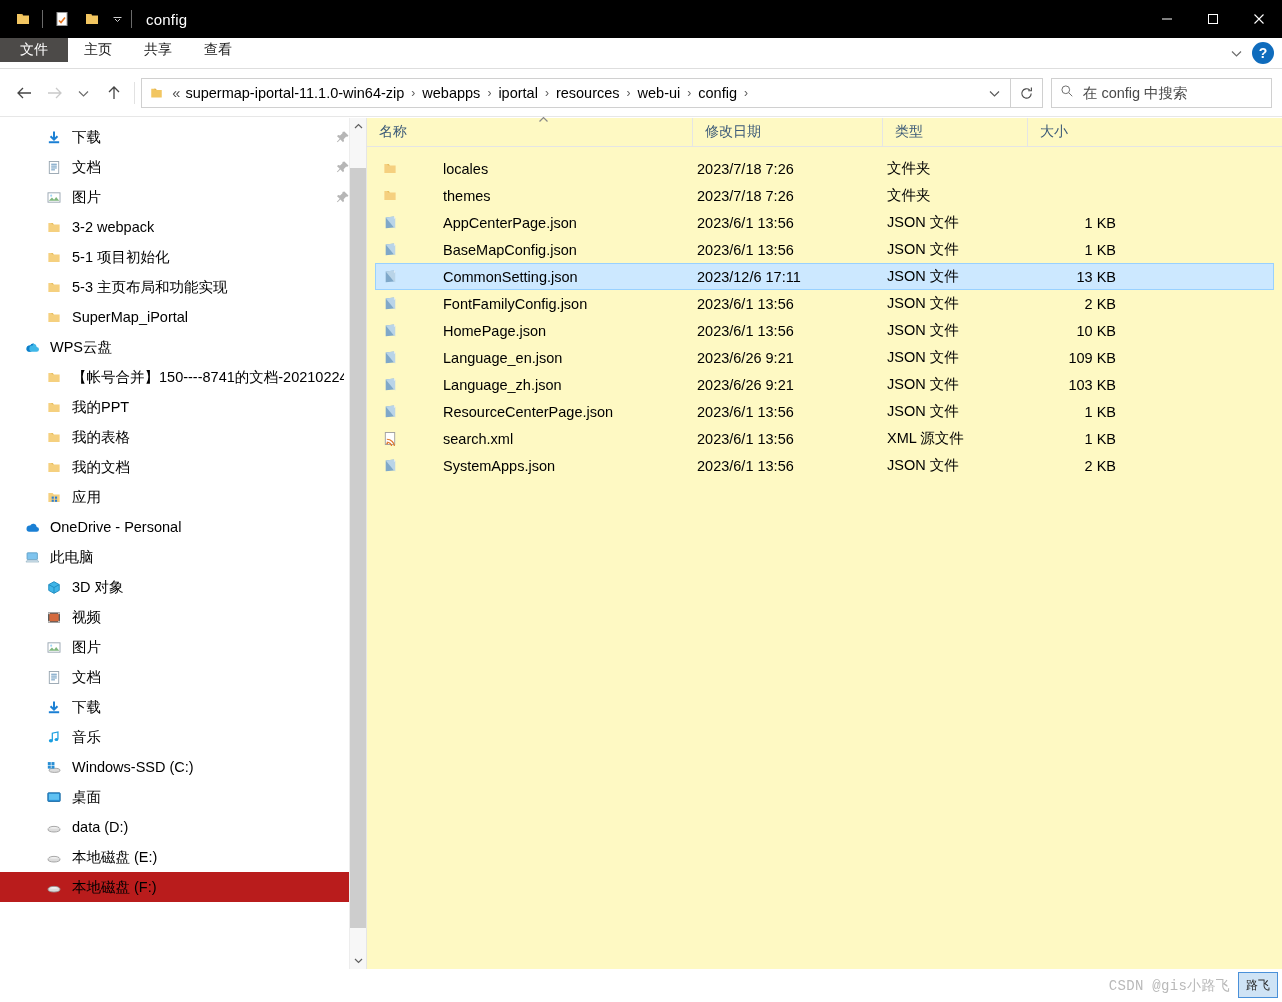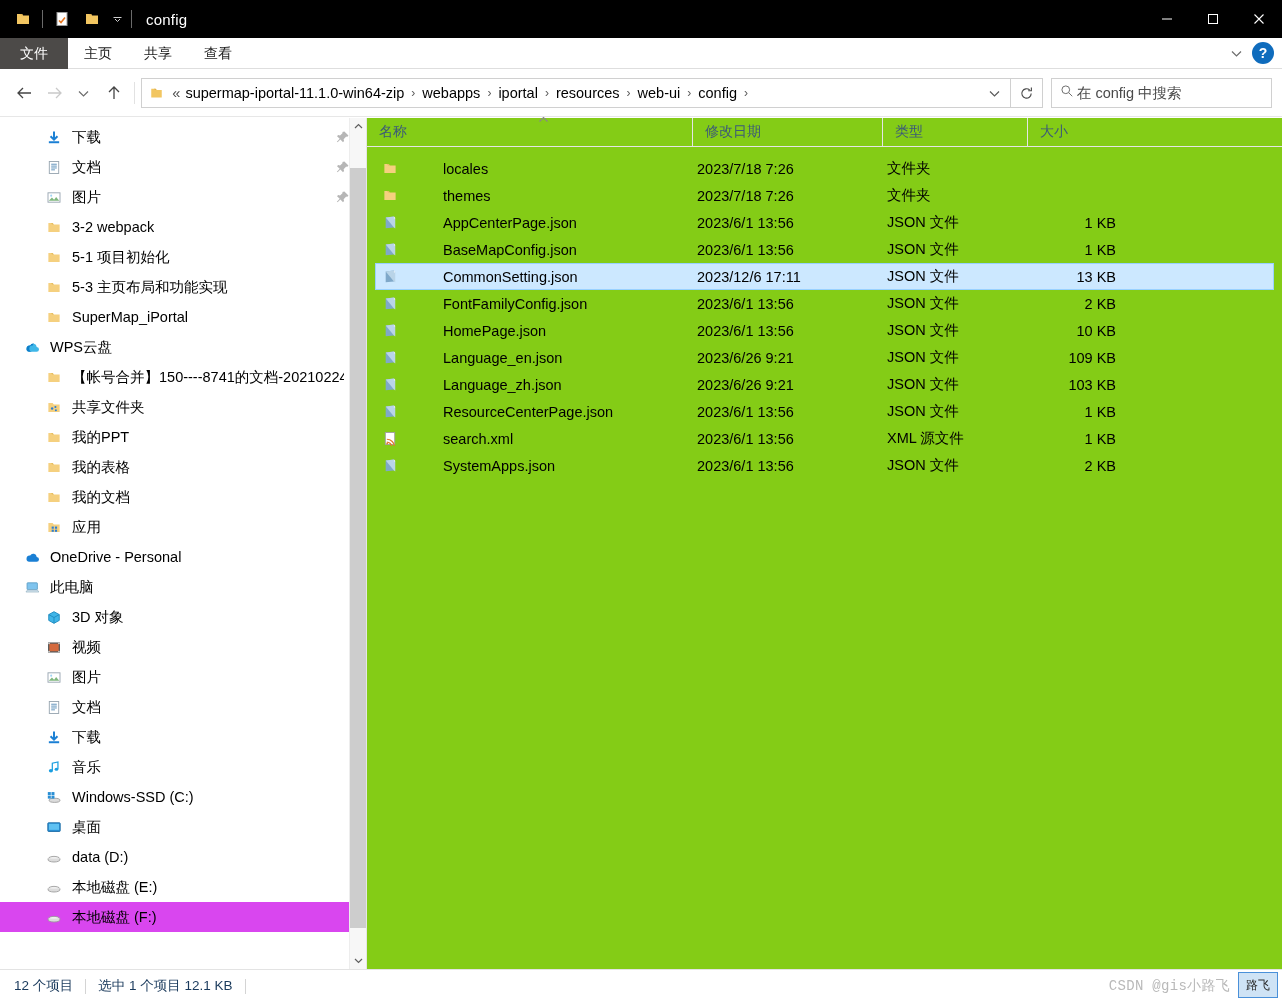--- a/index.html
+++ b/index.html
@@ -31,21 +31,21 @@
   .wc svg { display: block; }
 
   
   .ribbon {
     position: absolute; left: 0; top: 38px; width: 1282px; height: 31px;
     background: #ffffff; display: flex; align-items: stretch;
     border-bottom: 1px solid #dededE;
   }
   .tab {
     display: flex; align-items: center; justify-content: center;
-    font-size: 14px; color: #1a1a1a; padding: 0 16px; height: 31px;
+    font-size: 14px; color: #1a1a1a; padding: 0 16px; height: 24px;
   }
   .tab.file { background: #4c4a48; color: #ffffff; padding: 0 20px; }
   .ribbon-right { margin-left: auto; display: flex; align-items: center; gap: 4px; padding-right: 8px; }
   .help-btn {
     width: 22px; height: 22px; border-radius: 50%; background: #0f6cbd;
     color: #fff; font-size: 14px; font-weight: bold;
     display: flex; align-items: center; justify-content: center;
   }
 
   
@@ -70,51 +70,51 @@
   .crumb-sep { color: #5b5b5b; font-size: 12px; padding: 0 5px; }
   .addr-caret { width: 24px; display: flex; align-items: center; justify-content: center; }
   .refresh-btn {
     width: 32px; height: 30px; border: 1px solid #d0d0d0; border-left: none;
     display: flex; align-items: center; justify-content: center; background: #fff;
   }
   .search-box {
     width: 224px; height: 30px; border: 1px solid #d0d0d0; background: #fff;
     display: flex; align-items: center; padding: 0 8px; margin-left: 8px;
   }
-  .search-ph { font-size: 14.5px; color: #4a4a4a; margin-left: 3px; }
+  .search-ph { font-size: 14.5px; color: #4a4a4a; margin-left: 9px; }
 
   
   .body { position: absolute; left: 0; top: 118px; width: 1282px; height: 851px; display: flex; }
   .sidebar {
     position: relative; width: 366px; height: 851px; background: #fff;
     overflow: hidden;
   }
   .nav-list { padding-top: 4px; }
   .nav-item {
     height: 30px; display: flex; align-items: center; position: relative;
     padding-right: 22px; white-space: nowrap;
   }
-  .nav-item.hl { background: #d946ef; }
+  .nav-item.hl { background: #b91c1c; }
   .nav-ico { width: 20px; height: 20px; display: flex; align-items: center; justify-content: center; flex: 0 0 20px; }
   .nav-label { font-size: 14.5px; color: #000; margin-left: 8px; overflow: hidden; }
   .pin { position: absolute; right: 16px; top: 8px; }
   .ind-0 { padding-left: 22px; }
   .ind-1 { padding-left: 44px; }
 
   .sb-vert {
     position: absolute; right: 0; top: 0; width: 17px; height: 851px;
     background: #f7f7f7; border-left: 1px solid #ededed;
   }
   .sb-arrow { width: 17px; height: 17px; display: flex; align-items: center; justify-content: center; }
   .sb-thumb { position: absolute; left: 0; width: 17px; background: #cdcdcd; }
 
   .splitter { width: 1px; background: #e5e5e5; height: 851px; }
 
   
-  .filepane { flex: 1; position: relative; background: #84cc16; }
+  .filepane { flex: 1; position: relative; background: #fef9c3; }
   .colhdr {
     height: 29px; display: flex; align-items: center; border-bottom: 1px solid #e5e5e5;
     position: relative;
   }
   .col {
     font-size: 14px; color: #3c5a78; height: 29px; display: flex; align-items: center;
     padding-left: 12px; position: relative;
   }
   .col + .col { border-left: 1px solid #e5e5e5; }
   .col.c-name { width: 325px; }
@@ -386,31 +386,20 @@
                 <path d="M2 3.2h4.6l1.2 1.5H14v8H2z" fill="#f5d07f"></path>
                 <path d="M2 3.2h4.6l1.2 1.5H6L4.8 3.2z" fill="#e6bc5e"></path>
               </svg>
             </span>
             <span class="nav-label">【帐号合并】150----8741的文档-20210224</span>
           </div>
           <div class="nav-item ind-1">
             <span class="nav-ico">
               <svg width="16" height="15" viewBox="0 0 16 16">
                 <path d="M2 3.2h4.6l1.2 1.5H14v8H2z" fill="#f5d07f"></path>
-                <circle cx="6" cy="9" r="1.3" fill="#2d7dd2"></circle>
-                <circle cx="9.5" cy="7.5" r="1.1" fill="#2d7dd2"></circle>
-                <circle cx="10" cy="11" r="1.1" fill="#2d7dd2"></circle>
-              </svg>
-            </span>
-            <span class="nav-label">共享文件夹</span>
-          </div>
-          <div class="nav-item ind-1">
-            <span class="nav-ico">
-              <svg width="16" height="15" viewBox="0 0 16 16">
-                <path d="M2 3.2h4.6l1.2 1.5H14v8H2z" fill="#f5d07f"></path>
                 <path d="M2 3.2h4.6l1.2 1.5H6L4.8 3.2z" fill="#e6bc5e"></path>
               </svg>
             </span>
             <span class="nav-label">我的PPT</span>
           </div>
           <div class="nav-item ind-1">
             <span class="nav-ico">
               <svg width="16" height="15" viewBox="0 0 16 16">
                 <path d="M2 3.2h4.6l1.2 1.5H14v8H2z" fill="#f5d07f"></path>
                 <path d="M2 3.2h4.6l1.2 1.5H6L4.8 3.2z" fill="#e6bc5e"></path>
@@ -774,22 +763,16 @@
               <span class="txt">SystemApps.json</span>
             </div>
             <div class="cell date">2023/6/1 13:56</div>
             <div class="cell type">JSON 文件</div>
             <div class="cell size">2 KB</div>
           </div>
         </div>
     </div>
   </div>
 
-  <div class="statusbar">
-    <span class="st-txt">12 个项目</span>
-    <span class="st-sep"></span>
-    <span class="st-txt">选中 1 个项目  12.1 KB</span>
-    <span class="st-sep"></span>
-  </div>
   <div class="watermark">CSDN @gis小路飞</div>
   <div class="wm-badge">路飞</div>
 
 </div>
 
 </body></html>

